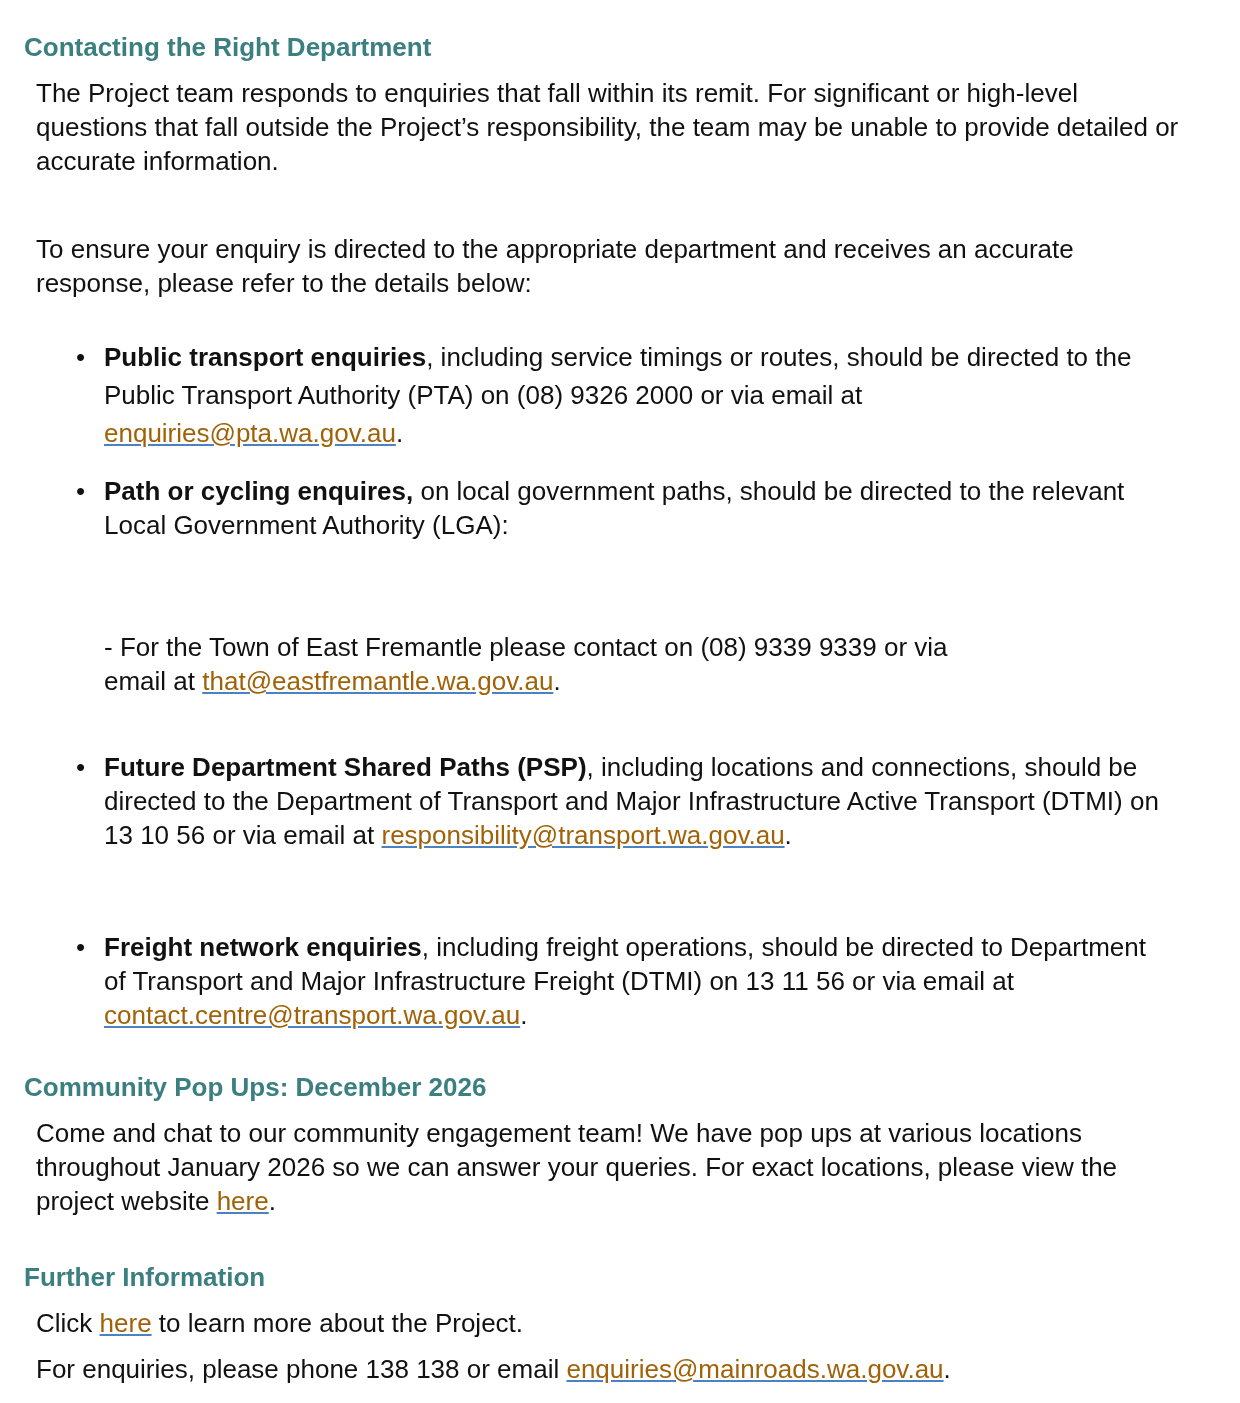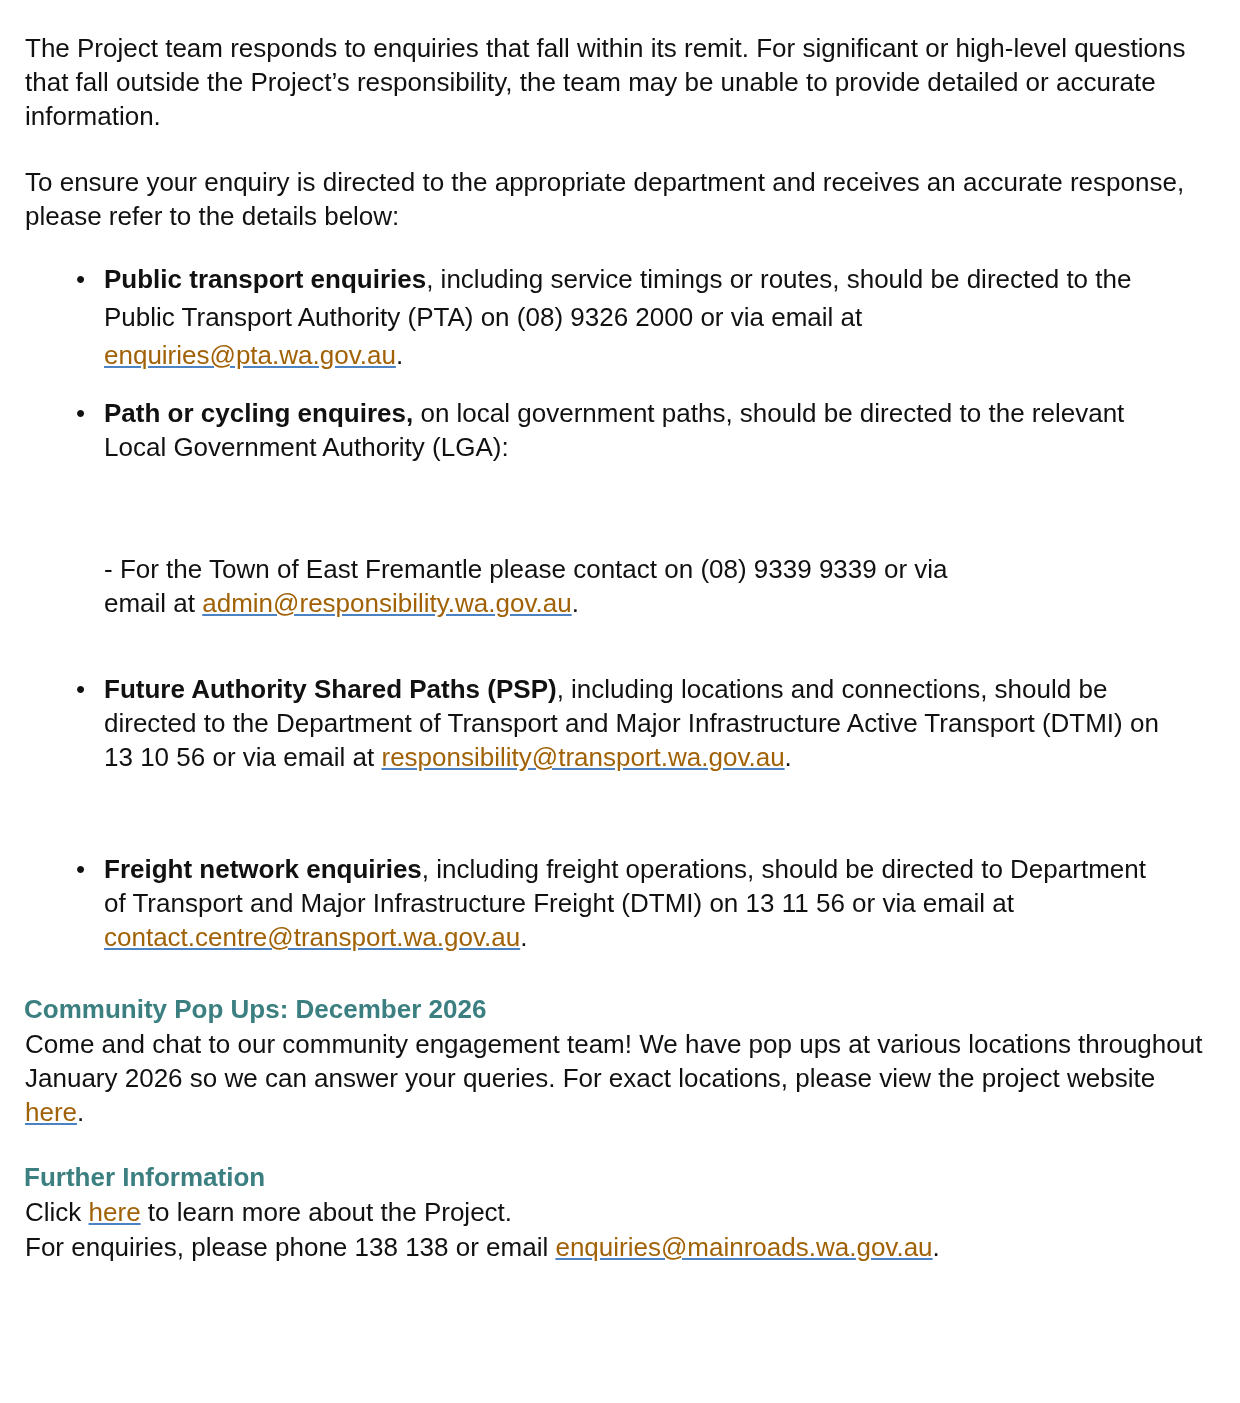--- a/index.html
+++ b/index.html
@@ -24,21 +24,21 @@
       width: 1180px;
     }
     .heading {
       color: #3b7f80;
       font-weight: bold;
       font-size: 26px;
       line-height: 34px;
       margin: 0;
     }
     .para {
-      margin: 1px;
+      margin: 12px;
     }
     a.link {
       color: #a16207;
       text-decoration: underline;
       text-decoration-color: #4a82c3;
     }
     .gap-30 { height: 30px; }
     ul.bullets {
       list-style: none;
       margin: 0;
@@ -59,20 +59,21 @@
     .sub-item {
       padding-left: 80px;
       width: 1000px;
     }
   </style>
 </head>
 <body>
 
 <div class="doc">
 
+  <h2 class="heading">Contacting the Right Department</h2>
   <p class="para">The Project team responds to enquiries that fall within its remit. For significant or high-level questions that fall outside the Project’s responsibility, the team may be unable to provide detailed or accurate information.</p>
   <div class="gap-30"></div>
   <p class="para">To ensure your enquiry is directed to the appropriate department and receives an accurate response, please refer to the details below:</p>
 
   <div style="height:26px"></div>
 
   <ul class="bullets">
 
     <li class="bullet-item" style="line-height:38px;">
       <span class="bullet-dot">•</span>
@@ -87,30 +88,30 @@
     </li>
   </ul>
 
   <div style="height:58px"></div>
 
 
   <div style="height:30px"></div>
 
   <div class="sub-item">
     <div>- For the Town of East Fremantle please contact on (08) 9339 9339 or via</div>
-    <div><span>email at </span><a class="link" href="#">admin@responsibility.wa.gov.au</a><span>.</span></div>
+    <div><span>email at </span><a class="link" href="#">that@eastfremantle.wa.gov.au</a><span>.</span></div>
   </div>
 
   <div style="height:52px"></div>
 
   <ul class="bullets">
 
     <li class="bullet-item">
       <span class="bullet-dot">•</span>
-      <span class="bold">Future Authority Shared Paths (PSP)</span><span>, including locations and connections, should be directed to the Department of Transport and Major Infrastructure Active Transport (DTMI) on 13 10 56 or via email at </span><a class="link" href="#">responsibility@transport.wa.gov.au</a><span>.</span>
+      <span class="bold">Future Department Shared Paths (PSP)</span><span>, including locations and connections, should be directed to the Department of Transport and Major Infrastructure Active Transport (DTMI) on 13 10 56 or via email at </span><a class="link" href="#">responsibility@transport.wa.gov.au</a><span>.</span>
     </li>
 
     <li style="height:78px"></li>
 
     <li class="bullet-item">
       <span class="bullet-dot">•</span>
       <span class="bold">Freight network enquiries</span><span>, including freight operations, should be directed to Department of Transport and Major Infrastructure Freight (DTMI) on 13 11 56 or via email at </span><a class="link" href="#">contact.centre@transport.wa.gov.au</a><span>.</span>
     </li>
   </ul>
 

